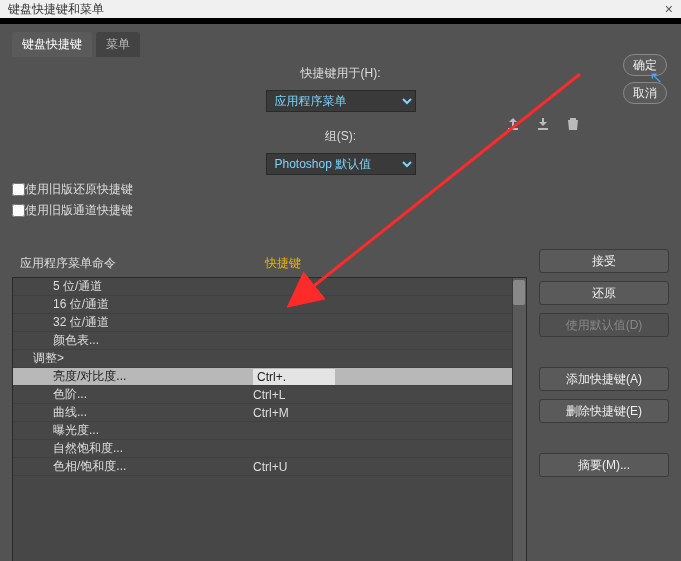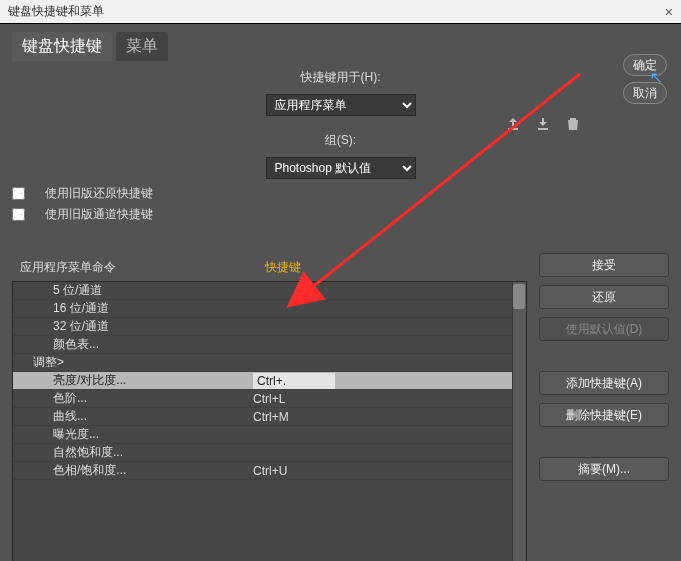--- a/index.html
+++ b/index.html
@@ -1,28 +1,28 @@
 <!DOCTYPE html>
 <html><head>
 <meta charset="utf-8">
 <style>
   * { box-sizing: border-box; margin: 0; padding: 0; font-family: "Microsoft YaHei", sans-serif; }
   body { background: #535353; width: 681px; height: 561px; overflow: hidden; font-size: 12px; color: #ddd; }
-  .titlebar { height: 24px; background: #f0f0f0; color: #333; display: flex; align-items: center; padding: 0 8px; justify-content: space-between; border-bottom: 1px solid #000000; }
+  .titlebar { height: 24px; background: #f0f0f0; color: #333; display: flex; align-items: center; padding: 0 8px; justify-content: space-between; border-bottom: 6px solid #000000; }
   .titlebar .close { font-size: 14px; color: #555; cursor: pointer; }
   .dialog-body { padding: 8px 12px 12px 12px; position: relative; }
   .tabs { display: flex; gap: 4px; margin-bottom: 8px; }
-  .tab { padding: 4px 10px; background: #434343; border-radius: 3px 3px 0 0; cursor: pointer; font-size: 16px; color: #bbb; }
+  .tab { padding: 4px 10px; background: #434343; border-radius: 3px 3px 0 0; cursor: pointer; font-size: 12px; color: #bbb; }
   .tab.active { background: #5a5a5a; color: #fff; }
   .row { display: flex; align-items: center; gap: 8px; margin-bottom: 6px; flex-direction: column; }
   .label { font-size: 12px; color: #ddd; }
-  select.dropdown { background: #3a3a3a; color: #ffffff; border: 1px solid #2a2a2a; height: 22px; font-size: 12px; padding: 0 4px; }
+  select.dropdown { background: #3a3a3a; color: #7dd3fc; border: 1px solid #2a2a2a; height: 22px; font-size: 12px; padding: 0 4px; }
   .dropdown.for { width: 150px; }
   .dropdown.set { width: 150px; }
-  .checkbox-row { display: flex; align-items: center; gap: 20px; margin-bottom: 4px; }
+  .checkbox-row { display: flex; align-items: center; gap: 0; margin-bottom: 4px; }
   .checkbox-row input[type="checkbox"] { width: 13px; height: 13px; accent-color: #888; }
   .right-btns { position: absolute; right: 14px; top: 30px; display: flex; flex-direction: column; gap: 6px; }
   .pill-btn { width: 44px; height: 22px; border-radius: 11px; background: #5a5a5a; border: 1px solid #888; color: #eee; font-size: 12px; display: flex; align-items: center; justify-content: center; cursor: pointer; }
   .icon-row { position: absolute; right: 100px; top: 92px; display: flex; gap: 14px; align-items: center; }
   .icon { width: 16px; height: 16px; display: flex; align-items: center; justify-content: center; color: #bbb; }
   .main-area { display: flex; gap: 12px; margin-top: 30px; }
   .left-panel { flex: 1; }
   .header-row { display: flex; background: transparent; height: 28px; align-items: center; padding: 0 8px; }
   .header-col1 { width: 220px; color: #ddd; }
   .header-col2 { flex: 1; color: #eab308; margin-left: 25px; }

